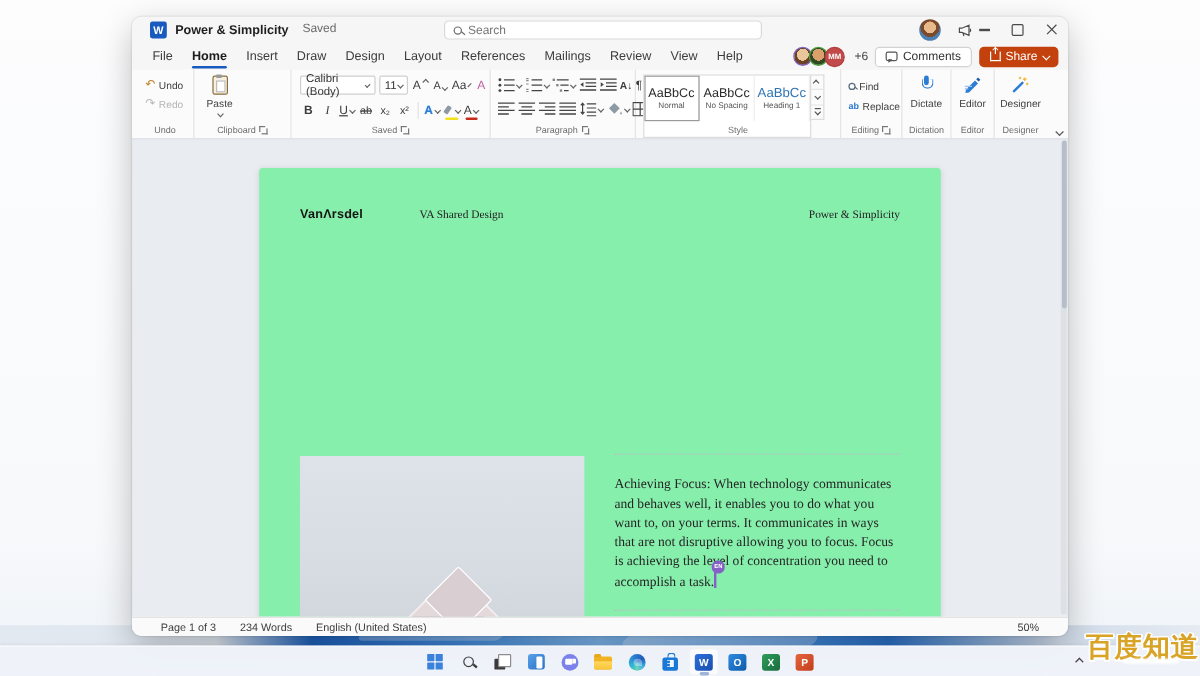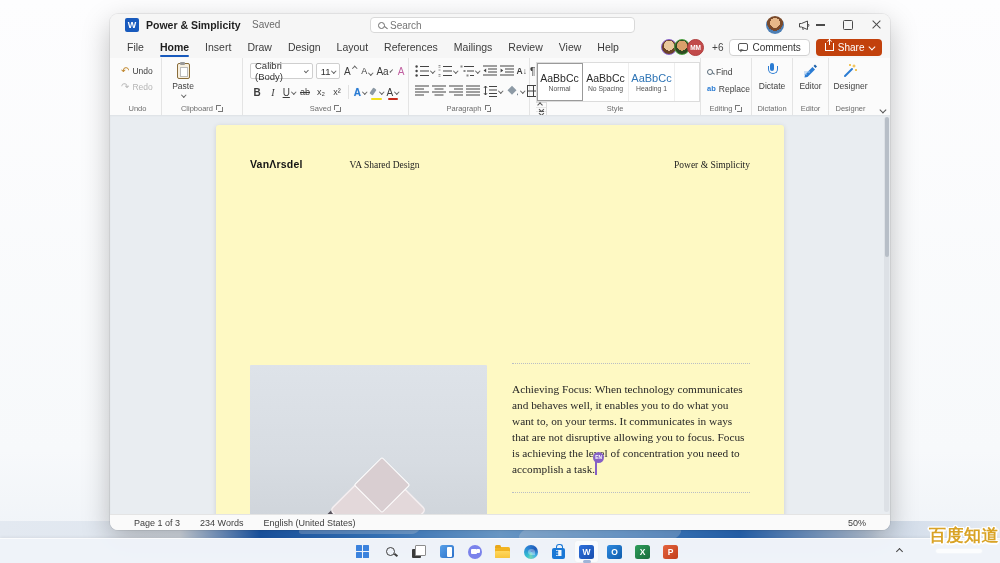--- a/index.html
+++ b/index.html
@@ -102,21 +102,21 @@
   .tinychev { width:3.5px; height:3.5px; border-right:1px solid #666; border-bottom:1px solid #666; transform:rotate(45deg); display:inline-block; margin-left:1px; }
   .vsep { width:1px; height:14px; background:#e2e2e2; margin:0 2px; }
 
   .g-para { width:121px; padding:5px 0 0 6px; }
   .para-row { display:flex; align-items:center; gap:3px; height:16px; }
   .para-row + .para-row { margin-top:4px; }
   .pic { display:flex; align-items:center; gap:1px; }
   .sorttxt { font-size:8.5px; color:#3c3c3c; font-weight:bold; }
   .pilcrow { font-size:10px; color:#3c3c3c; }
 
-  .g-style { width:171px; padding:4px 0 0 6px; display:flex;flex-direction:column; }
+  .g-style { width:171px; padding:4px 0 0 6px; display:flex; }
   .style-cards { display:flex; border:1px solid #dcdcdc; background:#fff; }
   .scard { width:46px; height:38px; display:flex; flex-direction:column; align-items:center; justify-content:center; gap:1px; border-right:1px solid #eee; }
   .scard.selected { outline:1.4px solid #9a9a9a; outline-offset:-1.4px; background:#fff; }
   .scard .sample { font-size:10.5px; color:#2a2a2a; }
   .scard .sname { font-size:6.8px; color:#555; }
   .scard.h1 .sample { color:#2e74b5; font-size:11px; }
   .style-scroll { width:11px; height:38px; border:1px solid #dcdcdc; border-left:none; display:flex; flex-direction:column; }
   .ss { flex:1; display:flex; align-items:center; justify-content:center; border-bottom:1px solid #e6e6e6; }
   .ss:last-child { border-bottom:none; }
   .chev-up { transform:rotate(-135deg) translateY(-1px); }
@@ -135,21 +135,21 @@
   .bigbtn { display:flex; flex-direction:column; align-items:center; gap:3px; font-size:8.5px; color:#3f3f3f;text-align:right; }
   .mic-icon { width:9px; height:15px; position:relative; }
   .mic-icon::before { content:""; position:absolute; left:2.5px; top:0; width:4px; height:8px; background:#2b7cd3; border-radius:2px; }
   .mic-icon::after { content:""; position:absolute; left:0.5px; top:3px; width:8px; height:7px; border:1.1px solid #2b7cd3; border-top:none; border-radius:0 0 5px 5px; }
   .ribbon-collapse { position:absolute; right:6px; bottom:3px; }
 
   
   .canvas { position:absolute; left:0; top:101px; right:0; height:399px; background:#e9edf1; overflow:hidden; box-shadow:inset 0 1px 2px rgba(0,0,0,0.05); }
   .vscroll { position:absolute; right:1px; top:2px; width:5px; height:395px; background:#dde1e6; border-radius:3px; }
   .vscroll-thumb { position:absolute; left:0.5px; top:0; width:4px; height:140px; background:#b7bec7; border-radius:3px; }
-  .page { position:absolute; left:106px; top:10px; width:568px; height:420px; background:#fef9c3; border-radius:3px 3px 0 0; box-shadow:0 1px 5px rgba(0,0,0,0.13); }
+  .page { position:absolute; left:106px; top:25px; width:568px; height:420px; background:#86efac; border-radius:3px 3px 0 0; box-shadow:0 1px 5px rgba(0,0,0,0.13); }
   .page-inner { position:absolute; left:34px; right:34px; top:0; bottom:0; }
   .doc-header { position:absolute; left:0; right:0; top:33px; display:flex; align-items:baseline; }
   .logo { font-size:10.5px; font-weight:bold; color:#141414; letter-spacing:0.2px; }
   .doc-subtitle { font-family:"Liberation Serif",serif; font-size:9.5px; color:#222; margin-left:47px; }
   .doc-right-title { font-family:"Liberation Serif",serif; font-size:9.5px; color:#222; margin-left:auto; }
   .headline { position:absolute; left:0; top:95px; font-family:"Liberation Serif",serif; font-size:44px; line-height:55px; color:#3c3c3c; letter-spacing:-0.5px; }
   .caret-wrap { display:inline-block; position:relative; width:3px; height:38px; vertical-align:-4px; }
   .caret-g { position:absolute; left:0; bottom:0; width:2.4px; height:40px; background:#4a9d3f; }
   .badge { position:absolute; border-radius:50%; color:#fff; font-family:"Liberation Sans",sans-serif; font-weight:bold; display:flex; align-items:center; justify-content:center; }
   .badge-mk { left:-1px; top:-8px; width:11px; height:11px; background:#4a9d3f; font-size:4.8px; }
@@ -198,21 +198,21 @@
   .store::before { content:""; position:absolute; left:3.5px; top:-3.5px; width:5px; height:4px; border:1.2px solid #1a78d6; border-bottom:none; border-radius:3px 3px 0 0; }
   .store::after { content:""; position:absolute; left:3.5px; top:2.5px; width:6px; height:6px; background:#fff; clip-path:polygon(0 15%,45% 8%,45% 46%,0 46%,0 54%,45% 54%,45% 92%,0 85%,0 100%,100% 100%,100% 0,0 0); opacity:0.95; }
   .appsq { width:15px; height:14px; border-radius:2.5px; color:#fff; font-size:8.5px; font-weight:bold; display:flex; align-items:center; justify-content:center; }
   .sq-word { background:linear-gradient(135deg,#2d6fdb,#1a4fae); }
   .sq-outlook { background:linear-gradient(135deg,#2e8ae0,#0f5cab); }
   .sq-excel { background:linear-gradient(135deg,#2e9e5b,#1a6b3c); }
   .sq-ppt { background:linear-gradient(135deg,#e5643e,#c13e1b); }
   .tray-chev { position:absolute; right:98px; top:10px; width:5px; height:5px; border-right:1.2px solid #444; border-bottom:1.2px solid #444; transform:rotate(-135deg); }
 
   
-  .watermark { position:absolute; right:1px; top:524px; font-size:17px; font-weight:bold; letter-spacing:0.5px; color:#d9a326;
+  .watermark { position:absolute; right:1px; top:524px; font-size:23px; font-weight:bold; letter-spacing:0.5px; color:#d9a326;
     text-shadow:-1.5px 0 #fff,1.5px 0 #fff,0 -1.5px #fff,0 1.5px #fff,-1px -1px #fff,1px 1px #fff,-1px 1px #fff,1px -1px #fff; font-family:"DejaVu Sans",sans-serif; }
   .watermark-subtext { position:absolute; right:18px; top:549px; width:46px; height:4px; background:rgba(255,255,255,0.8); border-radius:2px; box-shadow:0 0 2px rgba(255,255,255,0.9); }
 
   svg.licon { display:block; }
 </style>
 </head>
 <body>
 
 <div class="desktop">
   <div class="wallpaper-band">

